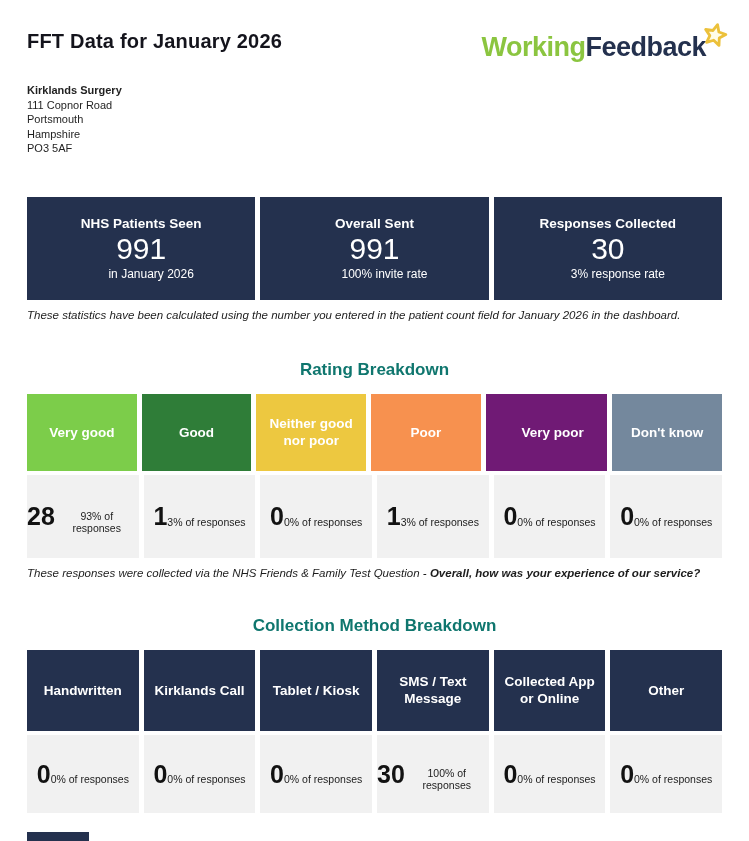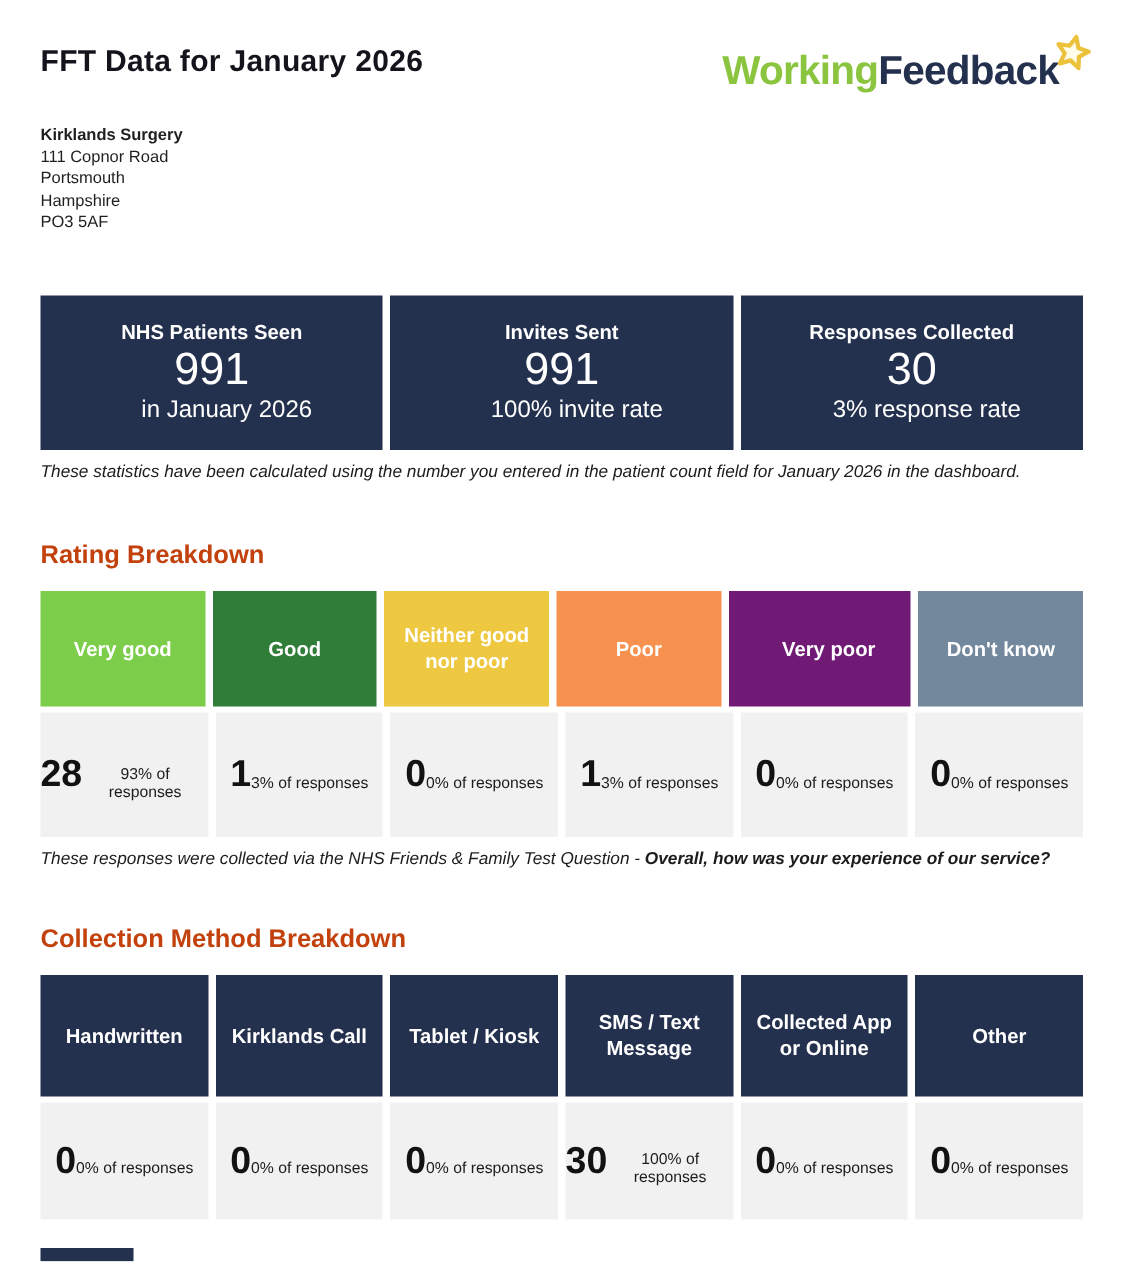--- a/index.html
+++ b/index.html
@@ -55,26 +55,26 @@
     height: 103px;
     color: #ffffff;
     text-align: center;
     display: flex;
     flex-direction: column;
     justify-content: center;
     padding: 6px 0 8px 0;
   }
   .stat-label { font-size: 13.5px; font-weight: bold; margin-top: 2px; }
   .stat-value { font-size: 30px; font-weight: 400; line-height: 34px; margin-top: 1px; }
-  .stat-sub   { font-size: 16px; margin-top: 1px; padding-left: 20px; }
+  .stat-sub   { font-size: 12px; margin-top: 1px; padding-left: 20px; }
   
   .note { font-style: italic; font-size: 11.5px; color: #1c1c1c; margin-top: 9px; }
   .note .note-bold { font-weight: bold; }
   
-  .section-heading { font-size: 17px; font-weight: bold; color: #c2410c; }
+  .section-heading { font-size: 17px; font-weight: bold; color: #0f766e; text-align: center; }
   .heading-rating  { margin-top: 39px; }
   .heading-method  { margin-top: 37px; }
   
   .grid-row { display: flex; gap: 5px; margin-top: 14px; }
   .grid-row.values { margin-top: 4px; }
   .hcell {
     flex: 1;
     display: flex;
     align-items: center;
     justify-content: center;
@@ -132,21 +132,21 @@
     <div>PO3 5AF</div>
   </div>
 
   <div class="stats-row">
     <div class="stat-box" style="background-color: rgb(36, 49, 78);">
       <div class="stat-label">NHS Patients Seen</div>
       <div class="stat-value">991</div>
       <div class="stat-sub">in January 2026</div>
     </div>
     <div class="stat-box" style="background-color: rgb(36, 49, 78);">
-      <div class="stat-label">Invites Sent</div>
+      <div class="stat-label">Overall Sent</div>
       <div class="stat-value">991</div>
       <div class="stat-sub">100% invite rate</div>
     </div>
     <div class="stat-box" style="background-color: rgb(36, 49, 78);">
       <div class="stat-label">Responses Collected</div>
       <div class="stat-value">30</div>
       <div class="stat-sub">3% response rate</div>
     </div>
   </div>
 

